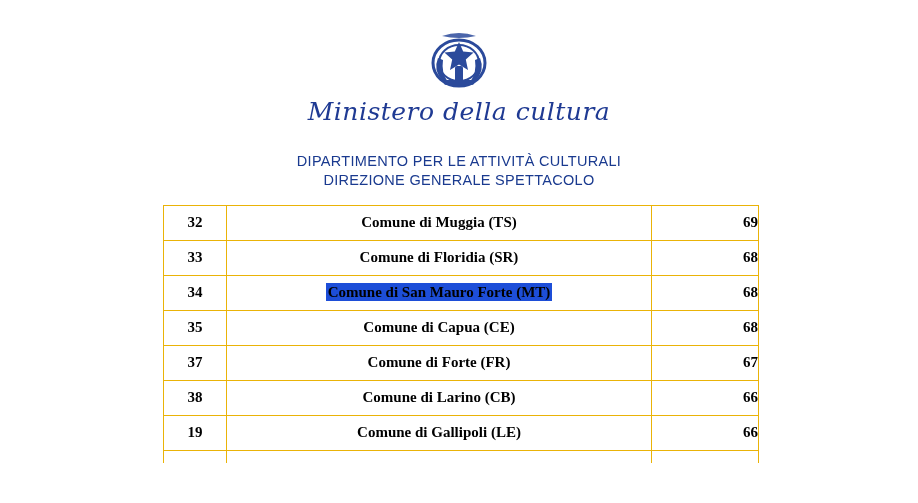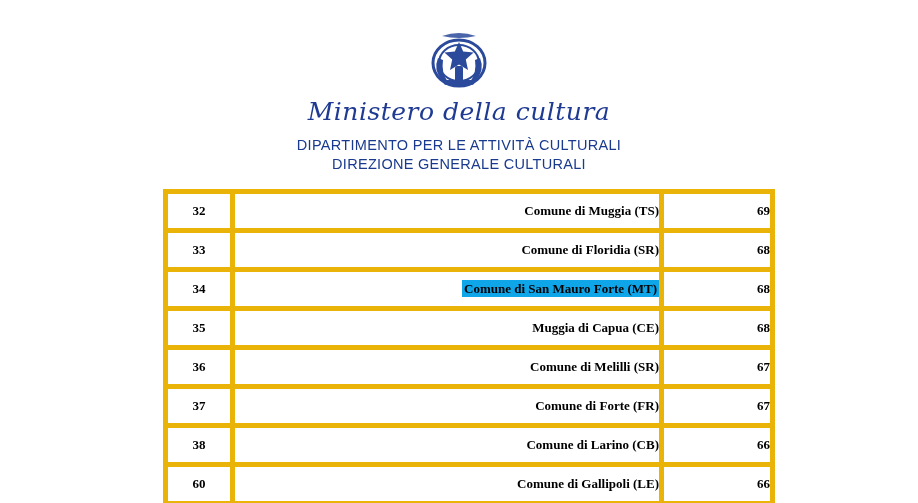--- a/index.html
+++ b/index.html
@@ -41,57 +41,57 @@
     line-height: 1.1;
   }
   .dept-line {
     color: #1a3a8f;
     font-family: "Liberation Sans", sans-serif;
     font-size: 14.5px;
     letter-spacing: 0.3px;
     line-height: 1.35;
   }
   .dept-block {
-    margin-top: 10px;
+    margin-top: 26px;
   }
 
   
   .table-wrap {
     margin: 14px auto 0 auto;
     width: 592px;
   }
   table.ranking {
     border-collapse: collapse;
     width: 100%;
     table-layout: fixed;
   }
   table.ranking td {
-    border: 5px solid #eab308;
+    border: 1px solid #eab308;
     height: 34px;
     font-family: "Liberation Serif", serif;
     font-weight: bold;
-    font-size: 13px;
+    font-size: 15px;
     color: #000000;
     padding: 0;
   }
   td.col-rank {
     width: 62px;
     text-align: center;
   }
   td.col-name {
     width: 424px;
     padding-left: 10px;
-    text-align: right;
+    text-align: center;
   }
   td.col-score {
     width: 106px;
     text-align: right;
   }
   .hl {
-    background: #0ea5e9;
+    background: #1d4ed8;
     padding: 1px 2px;
   }
   tr.clipped td {
     border-bottom: none;
     height: 12px;
   }
 </style>
 </head>
 <body>
 
@@ -108,21 +108,21 @@
         <path d="M56 28 q5 12 -4 22 q-3 3 -6 2 q7 -9 5 -22 Z"></path>
         <rect x="20" y="50" width="30" height="5" rx="2.5"></rect>
         <path d="M18 6 q17 -6 34 0 q-17 4 -34 0 Z" opacity="0.85"></path>
       </g>
     </svg>
 
     <div class="ministry-title">Ministero della cultura</div>
 
     <div class="dept-block">
       <div class="dept-line">DIPARTIMENTO PER LE ATTIVITÀ CULTURALI</div>
-      <div class="dept-line">DIREZIONE GENERALE CULTURALI</div>
+      <div class="dept-line">DIREZIONE GENERALE SPETTACOLO</div>
     </div>
   </div>
 
   <div class="table-wrap">
     <table class="ranking">
       <tbody>
         <tr>
           <td class="col-rank">32</td>
           <td class="col-name"><span>Comune di Muggia (TS)</span></td>
           <td class="col-score">69</td>
@@ -132,40 +132,35 @@
           <td class="col-name"><span>Comune di Floridia (SR)</span></td>
           <td class="col-score">68</td>
         </tr>
         <tr>
           <td class="col-rank">34</td>
           <td class="col-name"><span class="hl">Comune di San Mauro Forte (MT)</span></td>
           <td class="col-score">68</td>
         </tr>
         <tr>
           <td class="col-rank">35</td>
-          <td class="col-name"><span>Muggia di Capua (CE)</span></td>
+          <td class="col-name"><span>Comune di Capua (CE)</span></td>
           <td class="col-score">68</td>
-        </tr>
-        <tr>
-          <td class="col-rank">36</td>
-          <td class="col-name"><span>Comune di Melilli (SR)</span></td>
-          <td class="col-score">67</td>
         </tr>
         <tr>
           <td class="col-rank">37</td>
           <td class="col-name"><span>Comune di Forte (FR)</span></td>
           <td class="col-score">67</td>
         </tr>
         <tr>
           <td class="col-rank">38</td>
           <td class="col-name"><span>Comune di Larino (CB)</span></td>
           <td class="col-score">66</td>
         </tr>
         <tr>
-          <td class="col-rank">60</td>
+          <td class="col-rank">19</td>
           <td class="col-name"><span>Comune di Gallipoli (LE)</span></td>
           <td class="col-score">66</td>
         </tr>
         <tr class="clipped">
           <td class="col-rank"></td>
           <td class="col-name"></td>
           <td class="col-score"></td>
         </tr>
       </tbody>
     </table>

